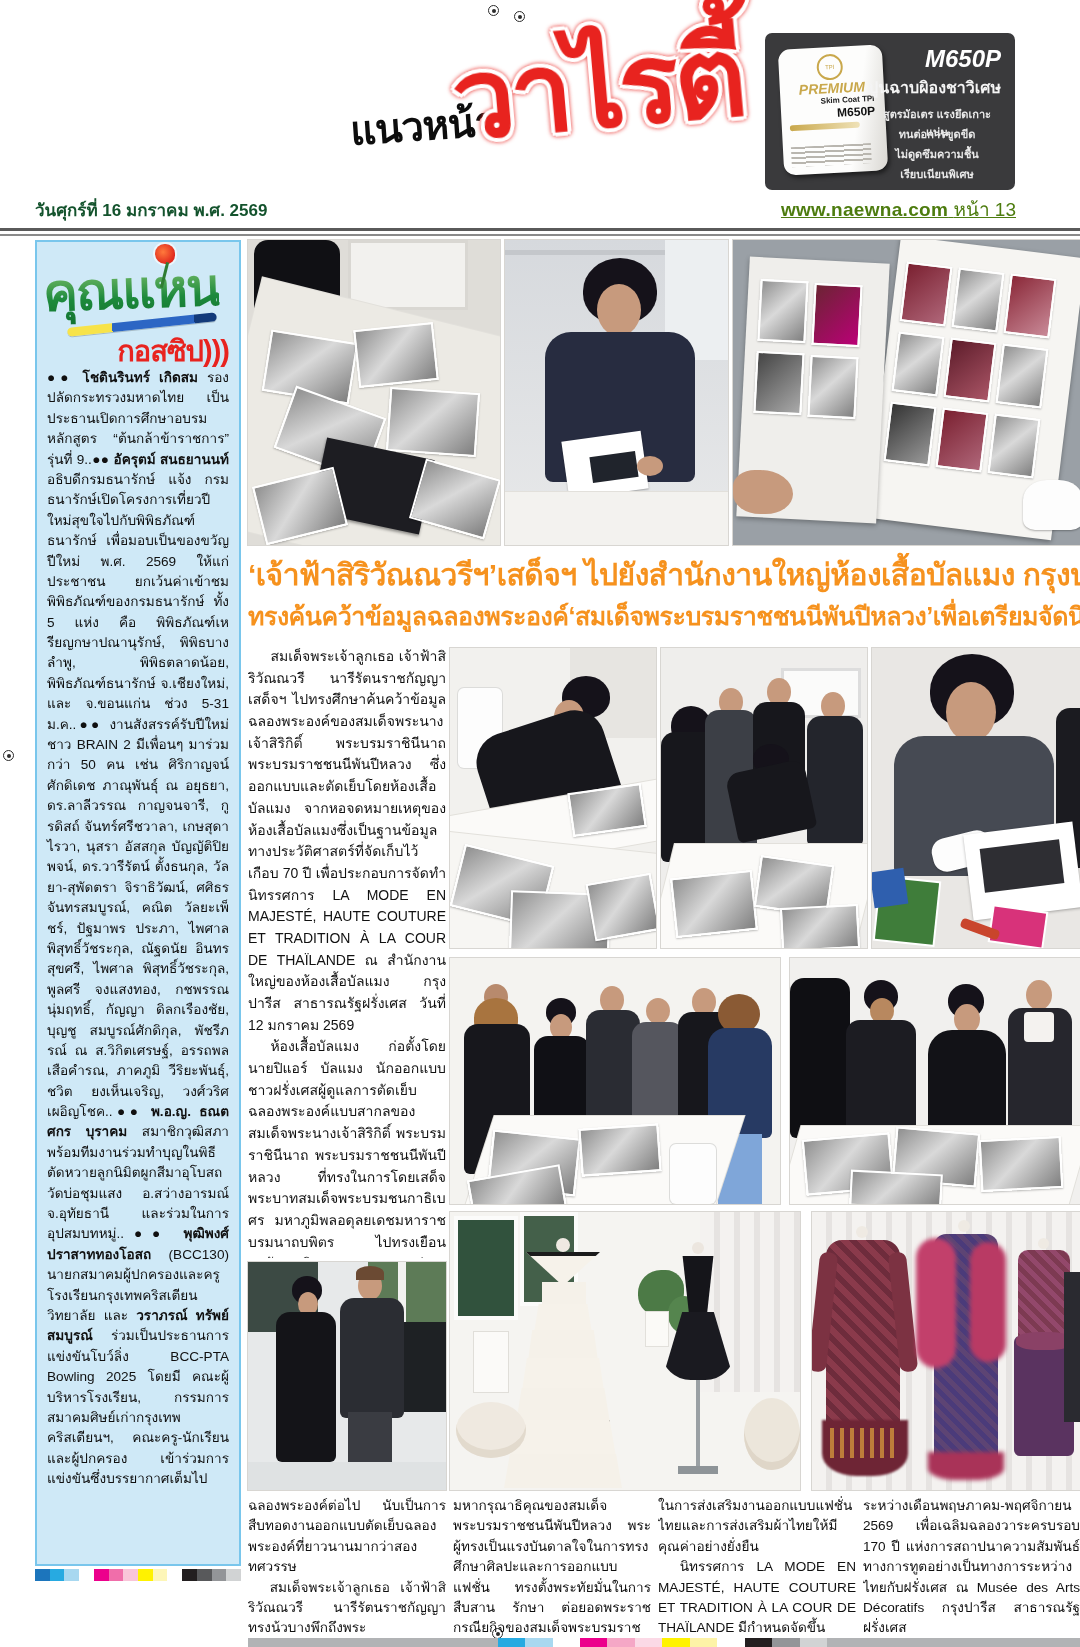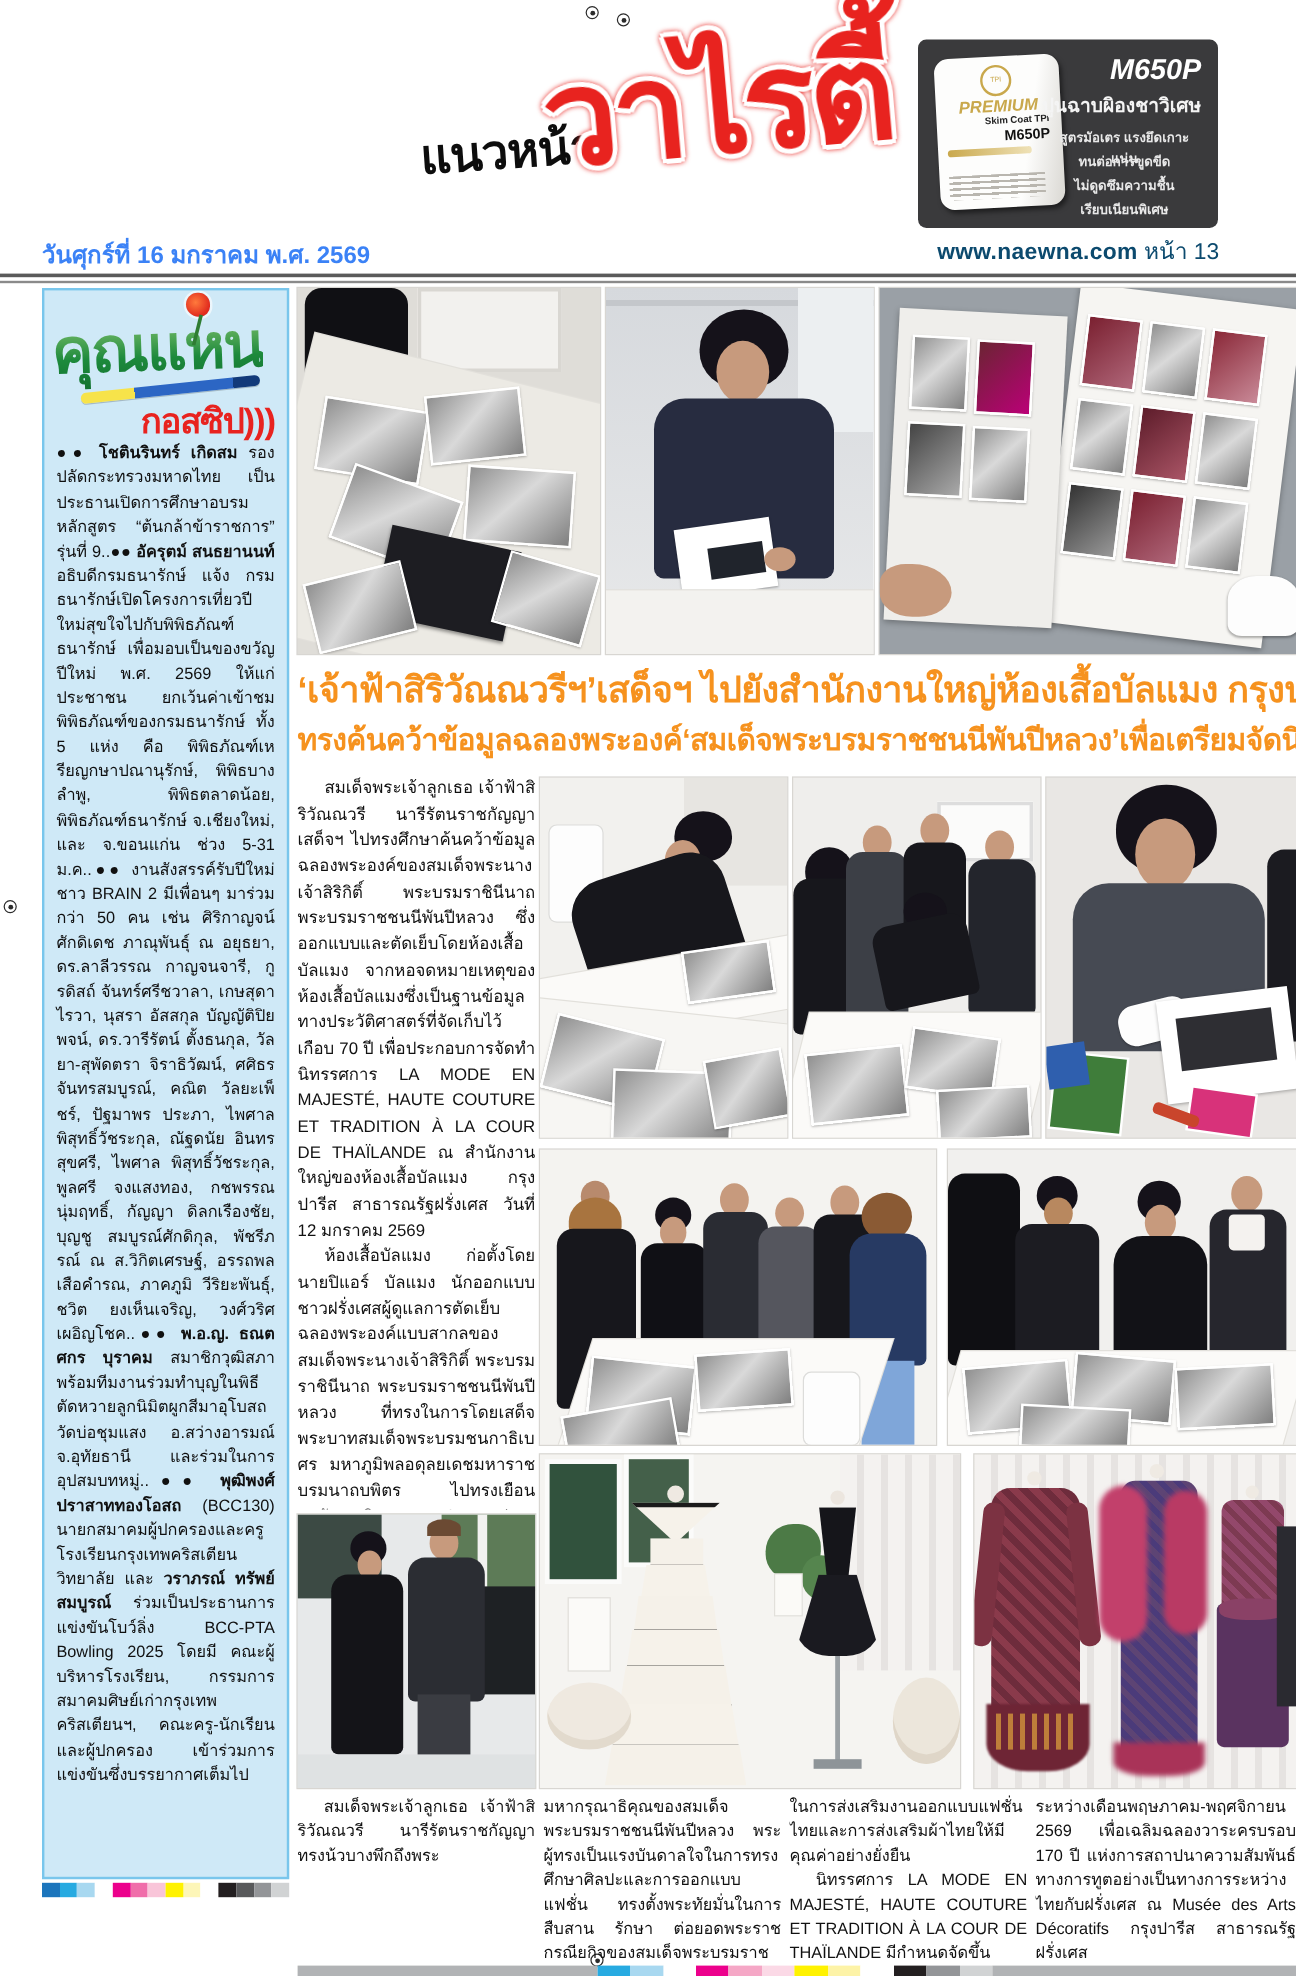--- a/index.html
+++ b/index.html
@@ -3,22 +3,22 @@
 <meta charset="utf-8">
 <style>
   html,body{margin:0;padding:0;background:#888;}
   .page{position:relative;width:1080px;height:1647px;background:#fff;margin:0 auto;overflow:hidden;
         font-family:"Liberation Sans","DejaVu Sans",sans-serif;color:#111;}
   .abs{position:absolute;}
   
   .regmark{position:absolute;width:9px;height:9px;border:1.5px solid #2b2b2b;border-radius:50%;}
   .regmark::after{content:"";position:absolute;left:2.5px;top:2.5px;width:4px;height:4px;border-radius:50%;background:#2b2b2b;}
   
-  .dateline{left:35px;top:196px;font-size:20px;font-weight:600;color:#3b82f6;}
-  .urlline{right:64px;top:194px;font-size:19px;color:#0c4a6e;}
+  .dateline{left:35px;top:196px;font-size:17px;font-weight:600;color:#14532d;}
+  .urlline{right:64px;top:194px;font-size:19px;color:#4d7c0f;text-decoration:underline;}
   .urlline b{font-weight:800;letter-spacing:.3px;}
   .mast-top{left:350px;top:94px;font-size:40px;font-weight:800;color:#0d0d0d;transform:rotate(-4deg);letter-spacing:-1px;}
   .mast-main{left:452px;top:22px;font-size:112px;font-weight:800;color:#e8231f;transform:rotate(-5deg);letter-spacing:-5px;line-height:1.2;
      text-shadow:-3px -3px 0 #fff,3px -3px 0 #fff,-3px 3px 0 #fff,3px 3px 0 #fff,0 -4px 0 #fff,0 4px 0 #fff,-4px 0 0 #fff,4px 0 0 #fff;
      filter:drop-shadow(0 0 2px #e8231f);}
   .rule-a{left:0;top:228px;width:1080px;height:3px;background:#5a5a5a;}
   .rule-b{left:0;top:234px;width:1080px;height:1.5px;background:#8a8a8a;}
   
   .ad{left:765px;top:33px;width:250px;height:157px;background:#3a3a3c;border-radius:7px;overflow:hidden;}
   .ad-bag{position:absolute;left:16px;top:14px;width:104px;height:126px;background:linear-gradient(100deg,#fdfdfc 70%,#d9d7d2 100%);
@@ -331,20 +331,21 @@
     <div class="abs" style="left:116px;top:240px;width:76px;height:28px;background:#a93358;border-radius:0 0 40% 40%;filter:blur(2px);"></div>
 
     <div class="abs" style="left:226px;top:26px;width:11px;height:11px;background:#efeae3;border-radius:50%;"></div>
     <div class="abs" style="left:206px;top:38px;width:52px;height:90px;background:repeating-linear-gradient(45deg,#7d3a52 0 5px,#93486b 5px 10px);border-radius:10px 10px 2px 2px;"></div>
     <div class="abs" style="left:202px;top:124px;width:60px;height:120px;background:#5a3360;border-radius:6px;"></div>
     <div class="abs" style="left:204px;top:120px;width:56px;height:18px;background:#8a4166;border-radius:40%;"></div>
     <div class="abs" style="left:252px;top:60px;width:16px;height:150px;background:#2a2a30;"></div>
   </div>
 
   <div class="cap" style="left:248px;width:198px;">
+    <p>ฉลองพระองค์ต่อไป นับเป็นการสืบทอดงานออกแบบตัดเย็บฉลองพระองค์ที่ยาวนานมากว่าสองทศวรรษ</p>
     <p class="ind">สมเด็จพระเจ้าลูกเธอ เจ้าฟ้าสิริวัณณวรี นารีรัตนราชกัญญา ทรงน้วบางพึกถึงพระ</p>
   </div>
   <div class="cap" style="left:453px;width:198px;">
     <p>มหากรุณาธิคุณของสมเด็จพระบรมราชชนนีพันปีหลวง พระผู้ทรงเป็นแรงบันดาลใจในการทรงศึกษาศิลปะและการออกแบบแฟชั่น ทรงตั้งพระทัยมั่นในการสืบสาน รักษา ต่อยอดพระราชกรณียกิจของสมเด็จพระบรมราชชนนีพันปีหลวง</p>
   </div>
   <div class="cap" style="left:658px;width:198px;">
     <p>ในการส่งเสริมงานออกแบบแฟชั่นไทยและการส่งเสริมผ้าไทยให้มีคุณค่าอย่างยั่งยืน</p>
     <p class="ind">นิทรรศการ LA MODE EN MAJESTÉ, HAUTE COUTURE ET TRADITION À LA COUR DE THAÏLANDE มีกำหนดจัดขึ้น</p>
   </div>
   <div class="cap" style="left:863px;width:217px;">

